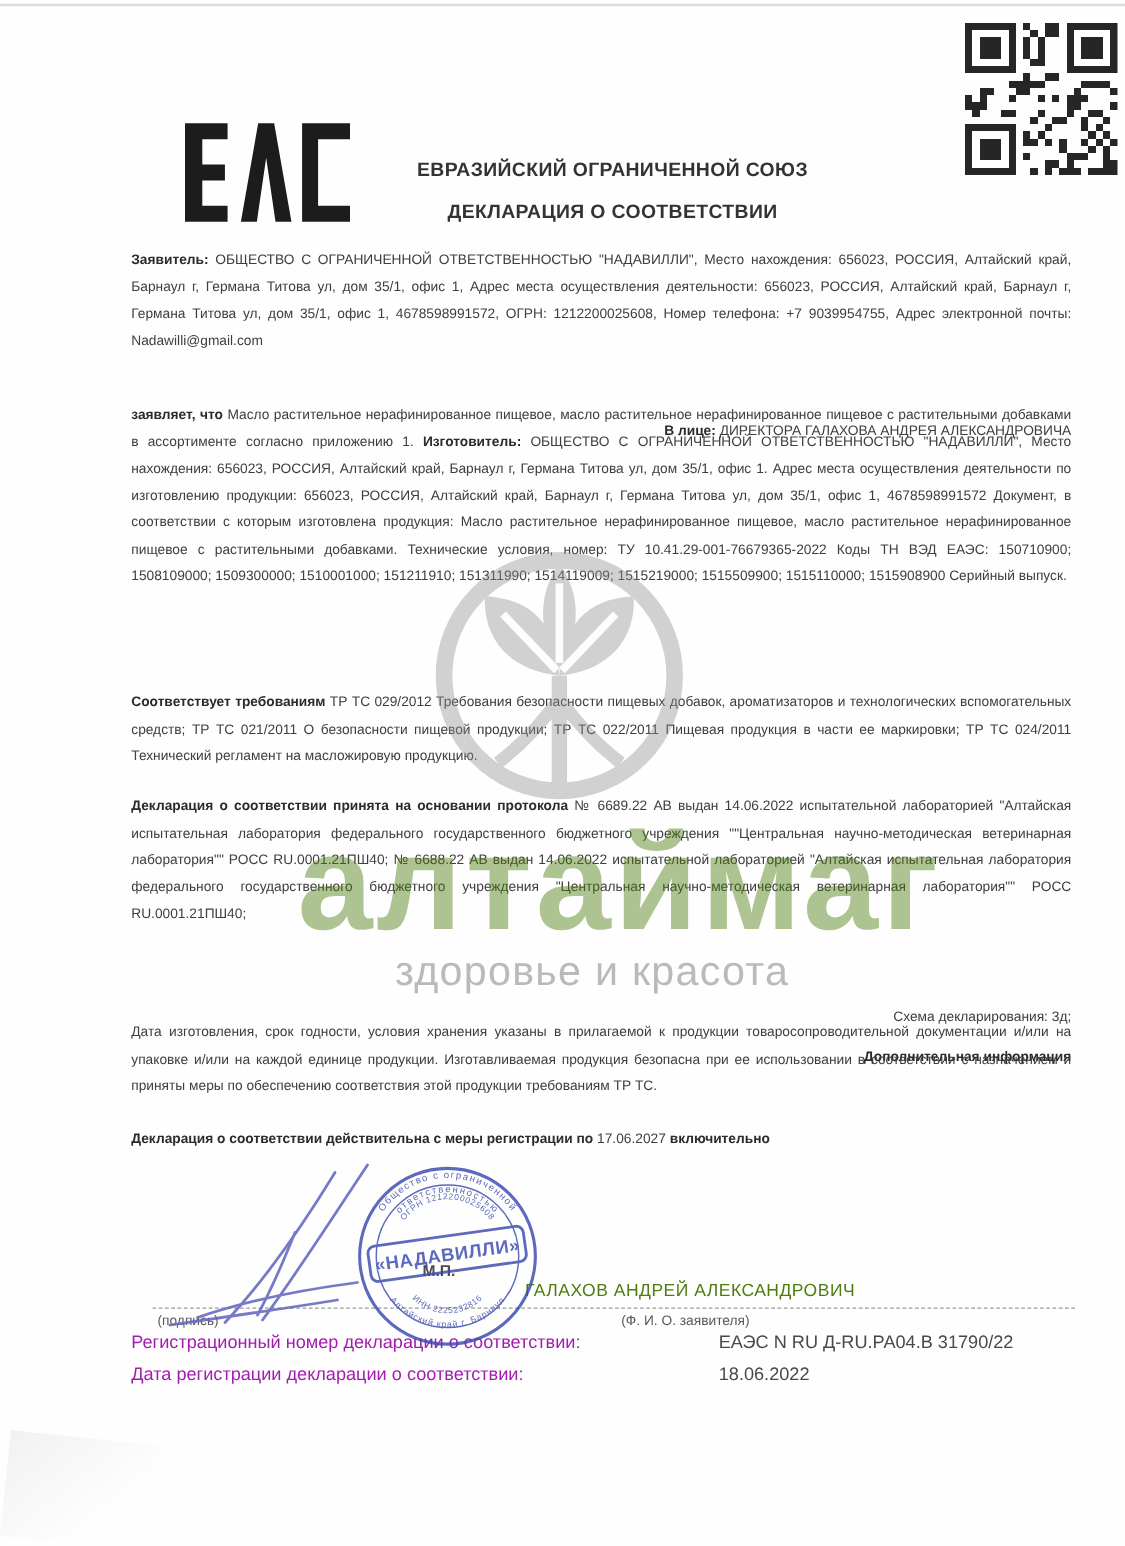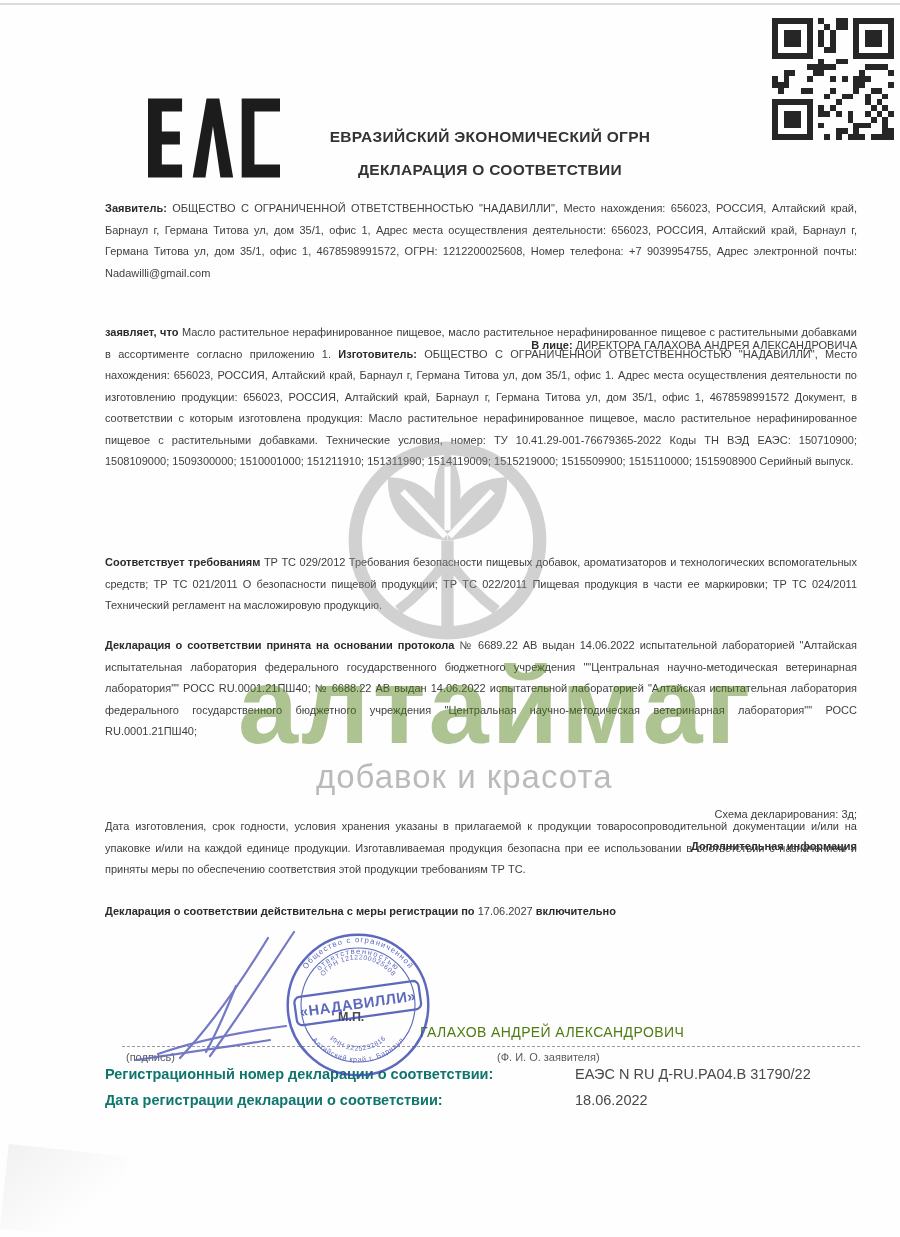--- a/index.html
+++ b/index.html
@@ -18,21 +18,21 @@
   .para{left:105px;width:752px;font-size:11px;line-height:21.5px;
     text-align:justify;color:#3e3e3e;}
   .para b{color:#2b2b2b;}
   .single{text-align:right;margin-top:40px;}
   .seal-place{left:338px;top:1010px;font-size:12.5px;font-weight:600;color:#4c4c4c;}
   .sig-line{left:122px;top:1046px;width:738px;border-top:1.6px dashed #9c9c9c;height:0;}
   .signatory{left:420px;top:1024px;font-size:14px;color:#4d7c0f;letter-spacing:.4px;}
   .caption{font-size:11px;color:#5a5a5a;top:1051px;}
   .cap-sign{left:126px;}
   .cap-name{left:497px;}
-  .reg-label{left:105px;font-size:14.5px;font-weight:bold;color:#0f766e;}
+  .reg-label{left:105px;font-size:14.5px;font-weight:normal;color:#a21caf;}
   .reg-value{left:575px;font-size:14.5px;color:#494949;}
   .row1{top:1066px;} .row2{top:1092px;}
   .wm-emblem{left:345px;top:438px;opacity:.40;}
   .wm-brand{left:238px;top:652px;font-size:108px;line-height:1;font-weight:bold;
     color:#4d7c0f;opacity:.45;letter-spacing:3px;}
   .wm-tagline{left:316px;top:758px;font-size:33px;color:#979797;opacity:.65;letter-spacing:1px;}
   .qr{left:772px;top:18px;}
   .eac{left:148px;top:92px;}
   .sig-svg{left:118px;top:926px;}
   .stamp-svg{left:276px;top:929px;opacity:.82;}
@@ -150,21 +150,21 @@
     <rect fill="#fff" x="1" y="1" width="5" height="5"></rect>
     <rect x="2" y="2" width="3" height="3"></rect>
     <rect x="14" y="0" width="7" height="7"></rect>
     <rect fill="#fff" x="15" y="1" width="5" height="5"></rect>
     <rect x="16" y="2" width="3" height="3"></rect>
     <rect x="0" y="14" width="7" height="7"></rect>
     <rect fill="#fff" x="1" y="15" width="5" height="5"></rect>
     <rect x="2" y="16" width="3" height="3"></rect>
   </svg>
 
-<div class="abs title" style="top:128px">ЕВРАЗИЙСКИЙ ЭКОНОМИЧЕСКИЙ ОГРН</div>
+<div class="abs title" style="top:128px">ЕВРАЗИЙСКИЙ ОГРАНИЧЕННОЙ СОЮЗ</div>
 <div class="abs title" style="top:161px">ДЕКЛАРАЦИЯ О СООТВЕТСТВИИ</div>
 
 <div class="abs para" style="top:198px"><b>Заявитель: </b>ОБЩЕСТВО С ОГРАНИЧЕННОЙ ОТВЕТСТВЕННОСТЬЮ "НАДАВИЛЛИ", Место нахождения: 656023, РОССИЯ, Алтайский край, Барнаул г, Германа Титова ул, дом 35/1, офис 1, Адрес места осуществления деятельности: 656023, РОССИЯ, Алтайский край, Барнаул г, Германа Титова ул, дом 35/1, офис 1, 4678598991572, ОГРН: 1212200025608, Номер телефона: +7 9039954755, Адрес электронной почты: Nadawilli@gmail.com</div>
 <div class="abs para single" style="top:295px"><b>В лице: </b>ДИРЕКТОРА ГАЛАХОВА  АНДРЕЯ АЛЕКСАНДРОВИЧА</div>
 <div class="abs para" style="top:322px"><b>заявляет, что </b>Масло растительное нерафинированное пищевое, масло растительное нерафинированное пищевое  с растительными добавками в ассортименте согласно приложению 1. <b>Изготовитель: </b>ОБЩЕСТВО С ОГРАНИЧЕННОЙ ОТВЕТСТВЕННОСТЬЮ "НАДАВИЛЛИ", Место нахождения: 656023, РОССИЯ, Алтайский край, Барнаул г, Германа Титова ул, дом 35/1, офис 1. Адрес места осуществления деятельности по изготовлению продукции: 656023, РОССИЯ, Алтайский край, Барнаул г, Германа Титова ул, дом 35/1, офис 1, 4678598991572 Документ, в соответствии с которым изготовлена продукция: Масло растительное нерафинированное пищевое, масло растительное нерафинированное пищевое с растительными добавками. Технические условия, номер: ТУ 10.41.29-001-76679365-2022 Коды ТН ВЭД ЕАЭС: 150710900; 1508109000; 1509300000; 1510001000; 151211910; 151311990; 1514119009; 1515219000; 1515509900; 1515110000; 1515908900 Серийный выпуск.</div>
 <div class="abs para" style="top:552px"><b>Соответствует требованиям </b>ТР ТС 029/2012 Требования безопасности пищевых добавок, ароматизаторов и технологических вспомогательных средств; ТР ТС 021/2011 О безопасности пищевой продукции; ТР ТС 022/2011 Пищевая продукция в части ее маркировки; ТР ТС 024/2011 Технический регламент на масложировую продукцию.</div>
 <div class="abs para" style="top:635px"><b>Декларация о соответствии принята на основании протокола </b>№ 6689.22 АВ выдан 14.06.2022 испытательной лабораторией "Алтайская испытательная лаборатория федерального государственного бюджетного учреждения ""Центральная научно-методическая ветеринарная лаборатория"" РОСС RU.0001.21ПШ40; № 6688.22 АВ выдан 14.06.2022 испытательной лабораторией "Алтайская испытательная лаборатория федерального государственного бюджетного учреждения "Центральная научно-методическая ветеринарная лаборатория"" РОСС RU.0001.21ПШ40;</div>
 <div class="abs para single" style="top:764px">Схема декларирования: 3д;</div>
 <div class="abs para single" style="top:796px"><b>Дополнительная информация</b></div>
 <div class="abs para" style="top:816px">Дата изготовления, срок годности, условия хранения указаны в прилагаемой к продукции товаросопроводительной документации и/или на упаковке и/или на каждой единице продукции. Изготавливаемая продукция безопасна при ее использовании в соответствии с назначением и приняты меры по обеспечению соответствия этой продукции требованиям ТР ТС.</div>
@@ -193,21 +193,21 @@
     <path d="M100,100 C140,96 160,70 158,38 C120,40 102,62 100,100 Z"></path>
     <path d="M100,95 C82,62 84,36 100,12 C116,36 118,62 100,95 Z"></path>
   </g>
   <g stroke="#fdfdfd" stroke-width="6" fill="none">
     <path d="M98,96 L56,52"></path>
     <path d="M102,96 L144,52"></path>
     <path d="M100,90 L100,28"></path>
   </g>
 </svg>
 <div class="abs wm-brand">алтаймаг</div>
-<div class="abs wm-tagline">добавок и красота</div>
+<div class="abs wm-tagline">здоровье и красота</div>
 
 <svg class="abs sig-svg" width="270" height="140" viewBox="0 0 270 140">
   <g stroke="#666bc0" stroke-width="2.2" fill="none" stroke-linecap="round" opacity=".9">
     <path d="M150,12 C128,48 96,96 62,132"></path>
     <path d="M176,6 C150,45 118,95 92,130"></path>
     <path d="M118,60 C110,80 100,104 88,126"></path>
     <path d="M40,128 C80,114 122,106 168,100"></path>
     <path d="M18,134 C60,128 102,122 152,114"></path>
   </g>
 </svg>

